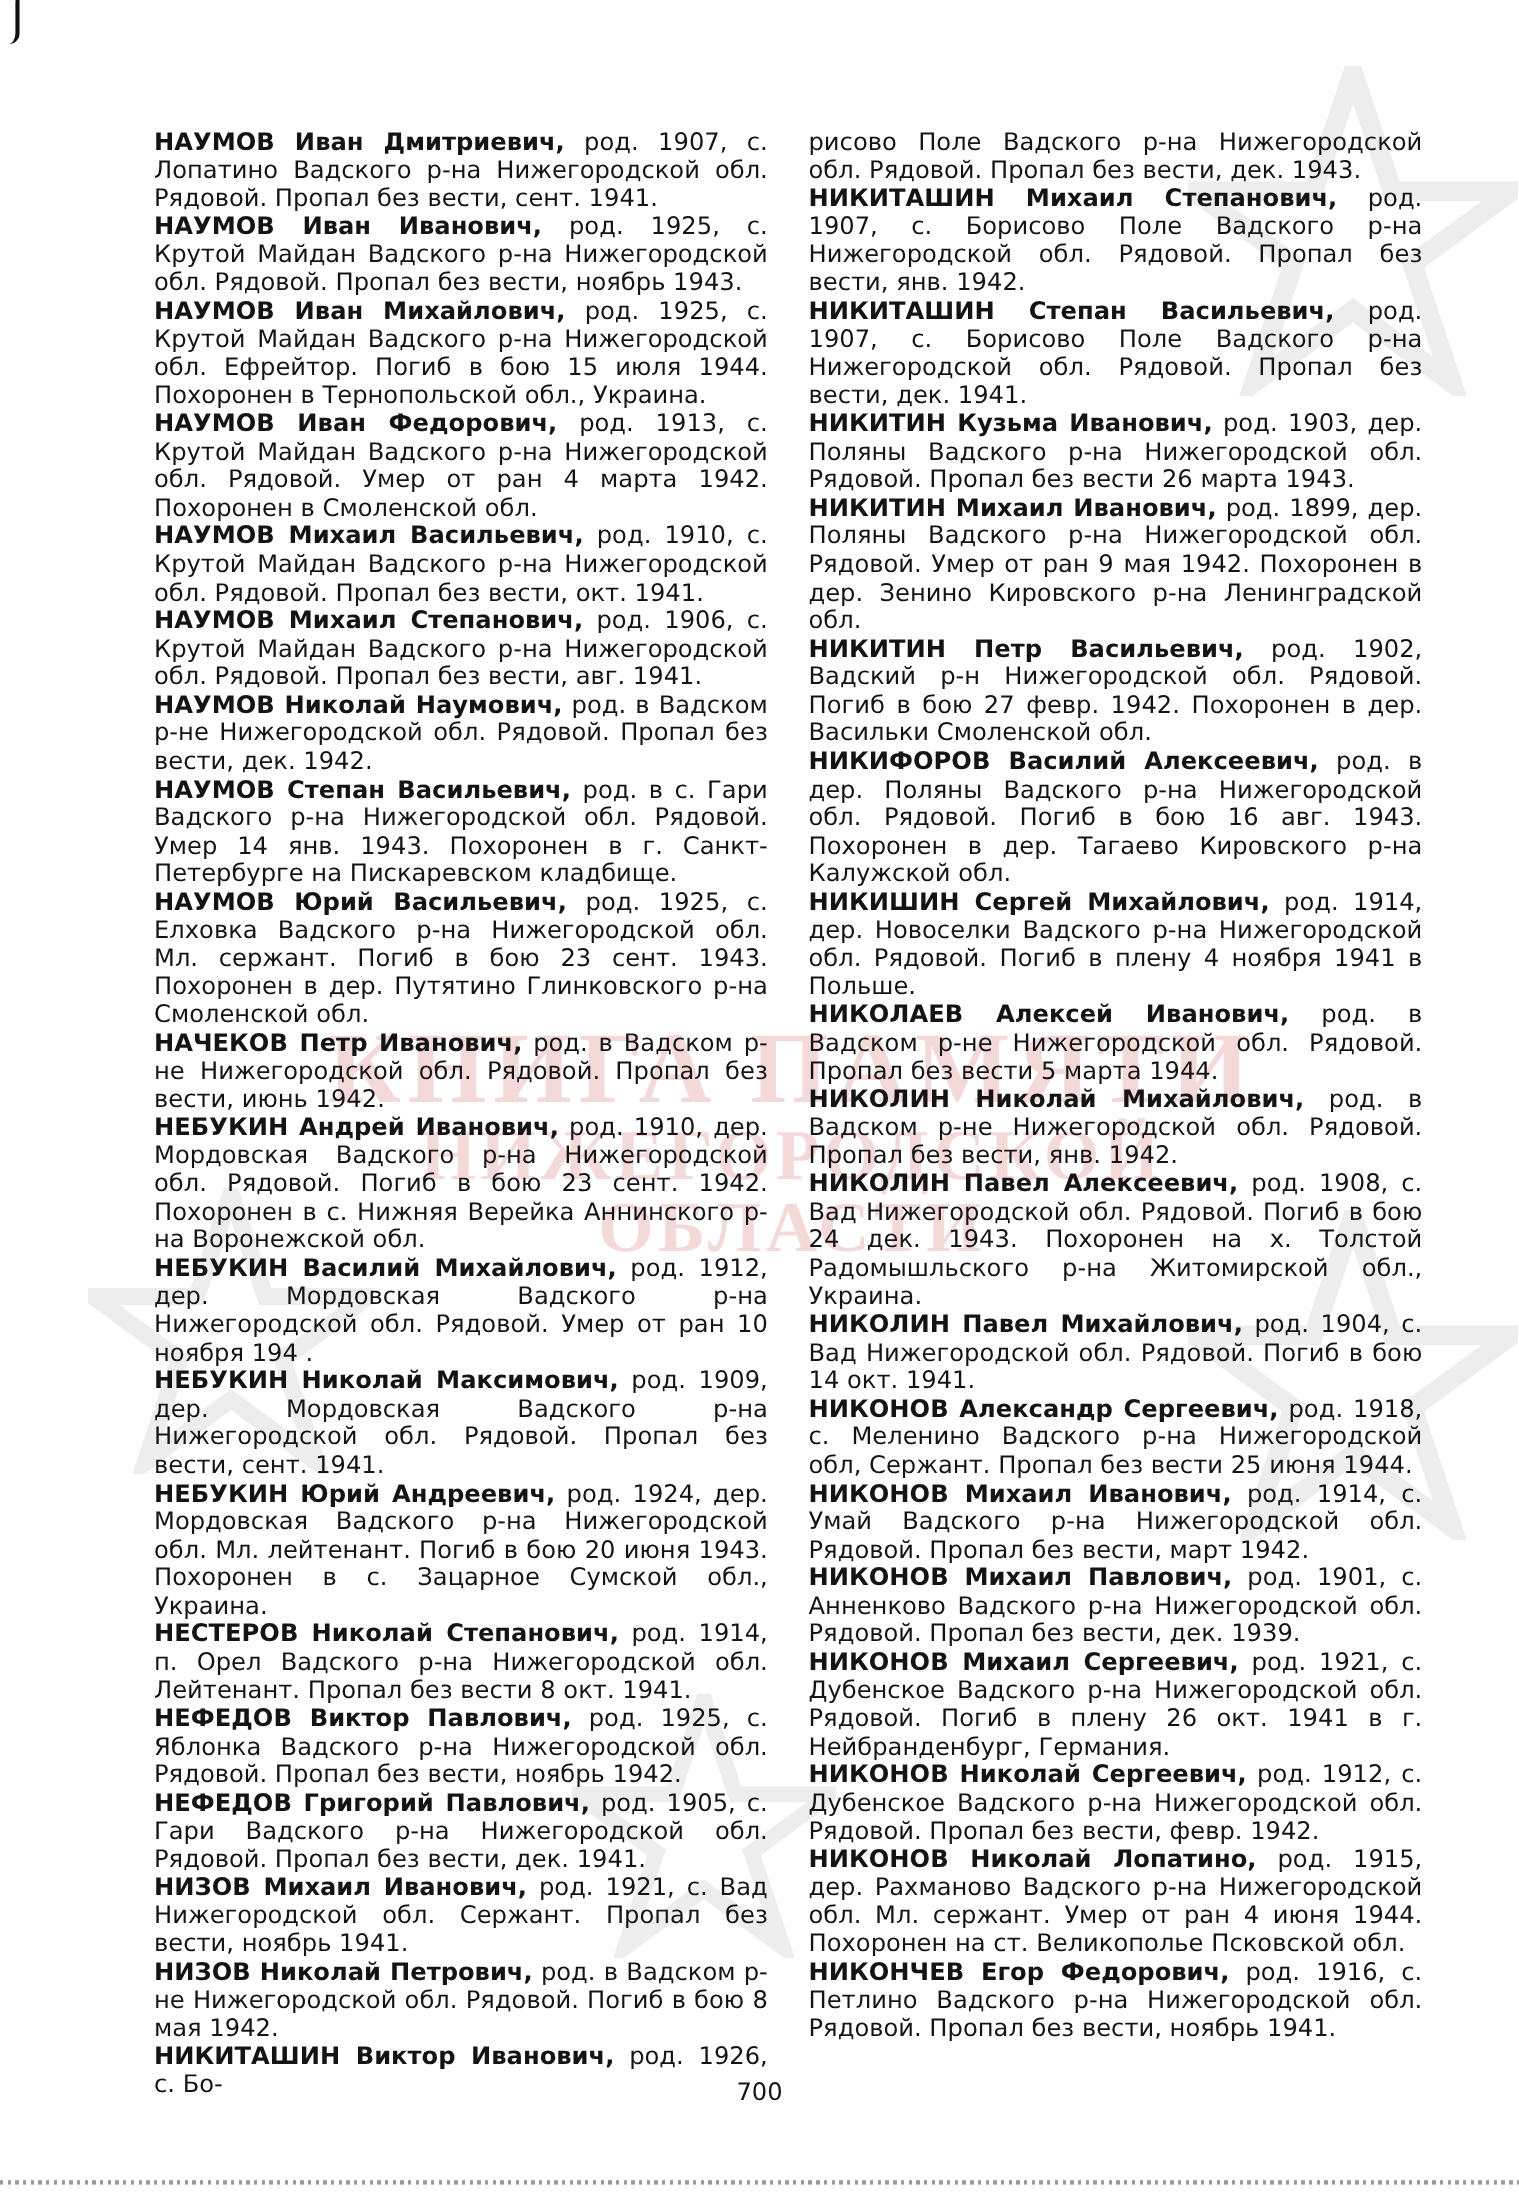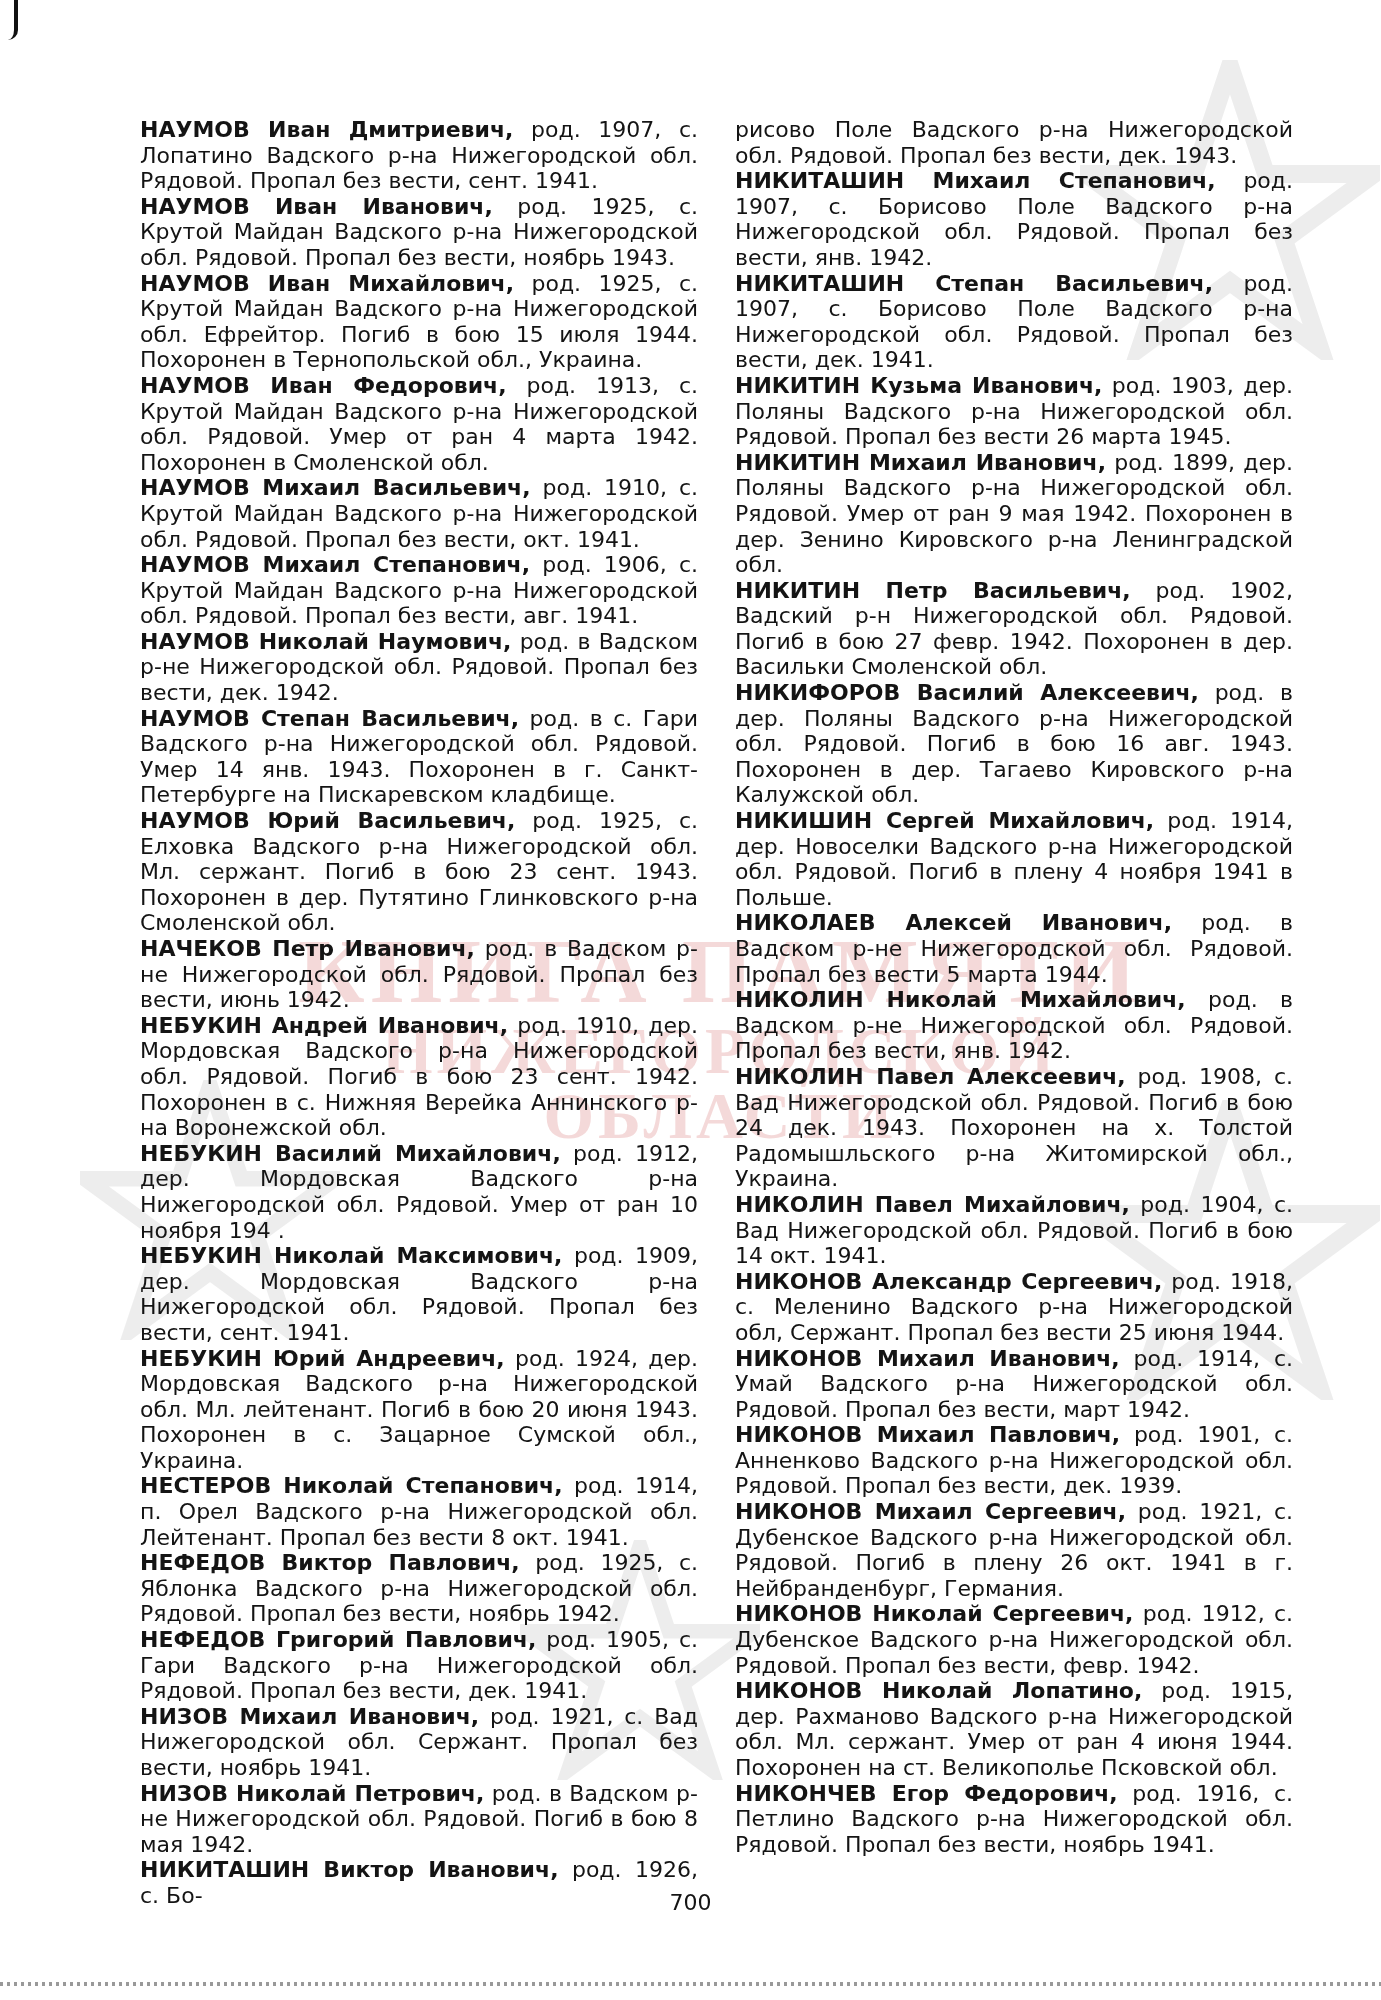--- a/index.html
+++ b/index.html
@@ -81,21 +81,21 @@
     <p class="entry"><span class="name">НЕФЕДОВ Виктор Павлович,</span><span class="text"> род. 1925, с. Яблонка Вадского р-на Нижегородской обл. Рядовой. Пропал без вести, ноябрь 1942.</span></p>
     <p class="entry"><span class="name">НЕФЕДОВ Григорий Павлович,</span><span class="text"> род. 1905, с. Гари Вадского р-на Нижегородской обл. Рядовой. Пропал без вести, дек. 1941.</span></p>
     <p class="entry"><span class="name">НИЗОВ Михаил Иванович,</span><span class="text"> род. 1921, с. Вад Нижегородской обл. Сержант. Пропал без вести, ноябрь 1941.</span></p>
     <p class="entry"><span class="name">НИЗОВ Николай Петрович,</span><span class="text"> род. в Вадском р-не Нижегородской обл. Рядовой. Погиб в бою 8 мая 1942.</span></p>
     <p class="entry"><span class="name">НИКИТАШИН Виктор Иванович,</span><span class="text"> род. 1926, с. Бо-</span></p>
   </div>
 <div class="column col-right" id="col-right">
     <p class="entry"><span class="name"></span><span class="text">рисово Поле Вадского р-на Нижегородской обл. Рядовой. Пропал без вести, дек. 1943.</span></p>
     <p class="entry"><span class="name">НИКИТАШИН Михаил Степанович,</span><span class="text"> род. 1907, с. Борисово Поле Вадского р-на Нижегородской обл. Рядовой. Пропал без вести, янв. 1942.</span></p>
     <p class="entry"><span class="name">НИКИТАШИН Степан Васильевич,</span><span class="text"> род. 1907, с. Борисово Поле Вадского р-на Нижегородской обл. Рядовой. Пропал без вести, дек. 1941.</span></p>
-    <p class="entry"><span class="name">НИКИТИН Кузьма Иванович,</span><span class="text"> род. 1903, дер. Поляны Вадского р-на Нижегородской обл. Рядовой. Пропал без вести 26 марта 1945.</span></p>
+    <p class="entry"><span class="name">НИКИТИН Кузьма Иванович,</span><span class="text"> род. 1903, дер. Поляны Вадского р-на Нижегородской обл. Рядовой. Пропал без вести 26 марта 1943.</span></p>
     <p class="entry"><span class="name">НИКИТИН Михаил Иванович,</span><span class="text"> род. 1899, дер. Поляны Вадского р-на Нижегородской обл. Рядовой. Умер от ран 9 мая 1942. Похоронен в дер. Зенино Кировского р-на Ленинградской обл.</span></p>
     <p class="entry"><span class="name">НИКИТИН Петр Васильевич,</span><span class="text"> род. 1902, Вадский р-н Нижегородской обл. Рядовой. Погиб в бою 27 февр. 1942. Похоронен в дер. Васильки Смоленской обл.</span></p>
     <p class="entry"><span class="name">НИКИФОРОВ Василий Алексеевич,</span><span class="text"> род. в дер. Поляны Вадского р-на Нижегородской обл. Рядовой. Погиб в бою 16 авг. 1943. Похоронен в дер. Тагаево Кировского р-на Калужской обл.</span></p>
     <p class="entry"><span class="name">НИКИШИН Сергей Михайлович,</span><span class="text"> род. 1914, дер. Новоселки Вадского р-на Нижегородской обл. Рядовой. Погиб в плену 4 ноября 1941 в Польше.</span></p>
     <p class="entry"><span class="name">НИКОЛАЕВ Алексей Иванович,</span><span class="text"> род. в Вадском р-не Нижегородской обл. Рядовой. Пропал без вести 5 марта 1944.</span></p>
     <p class="entry"><span class="name">НИКОЛИН Николай Михайлович,</span><span class="text"> род. в Вадском р-не Нижегородской обл. Рядовой. Пропал без вести, янв. 1942.</span></p>
     <p class="entry"><span class="name">НИКОЛИН Павел Алексеевич,</span><span class="text"> род. 1908, с. Вад Нижегородской обл. Рядовой. Погиб в бою 24 дек. 1943. Похоронен на х. Толстой Радомышльского р-на Житомирской обл., Украина.</span></p>
     <p class="entry"><span class="name">НИКОЛИН Павел Михайлович,</span><span class="text"> род. 1904, с. Вад Нижегородской обл. Рядовой. Погиб в бою 14 окт. 1941.</span></p>
     <p class="entry"><span class="name">НИКОНОВ Александр Сергеевич,</span><span class="text"> род. 1918, с. Меленино Вадского р-на Нижегородской обл, Сержант. Пропал без вести 25 июня 1944.</span></p>
     <p class="entry"><span class="name">НИКОНОВ Михаил Иванович,</span><span class="text"> род. 1914, с. Умай Вадского р-на Нижегородской обл. Рядовой. Пропал без вести, март 1942.</span></p>

